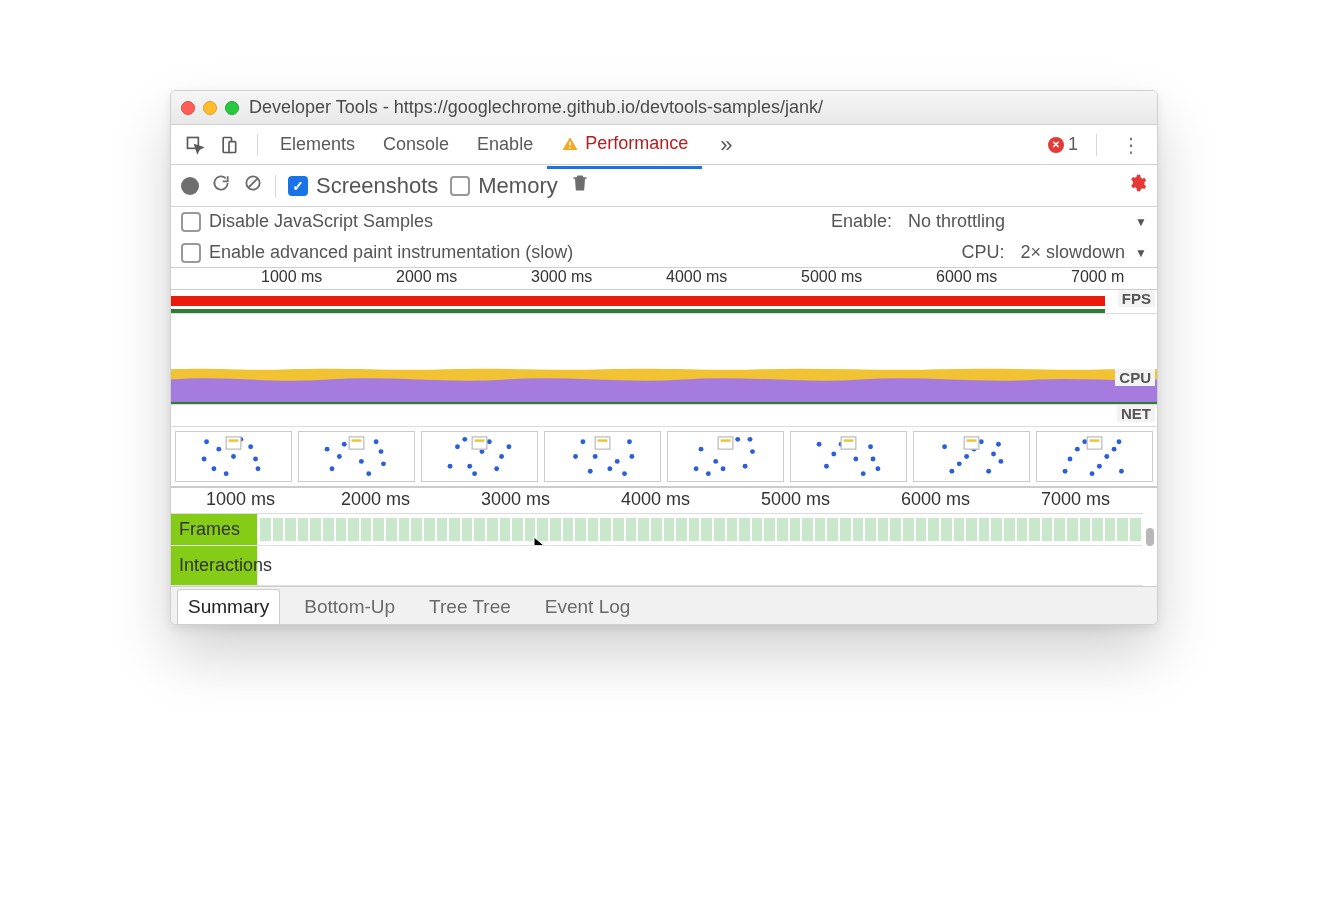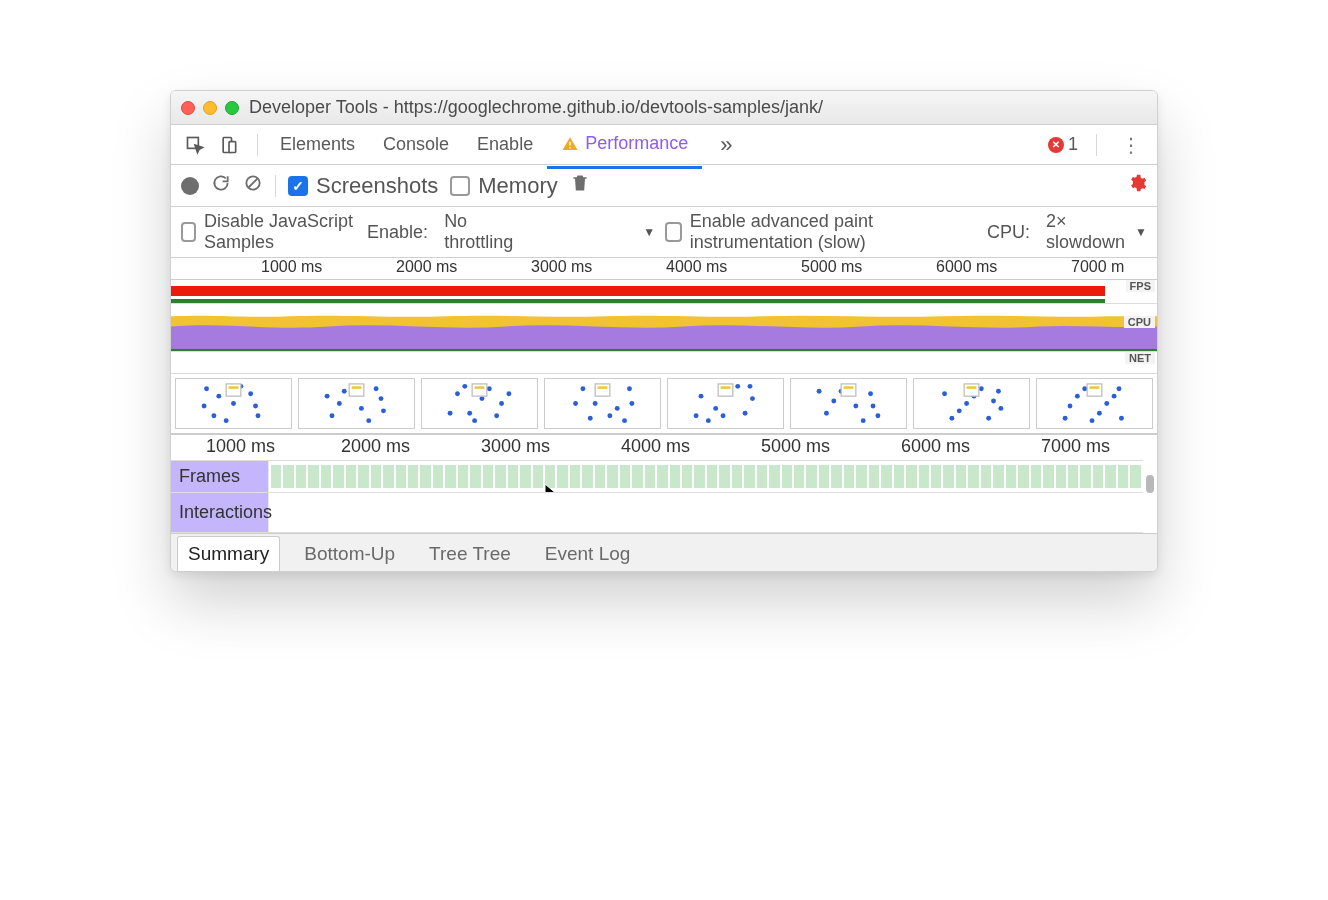--- a/index.html
+++ b/index.html
@@ -43,21 +43,21 @@
     border-bottom: 1px solid #d0d0d0;
     display:flex;
     align-items:center;
     padding: 0 10px;
     color:#5a5a5a;
     font-size:18px;
   }
   .tabs .icon-btn { width:28px; height:28px; display:flex; align-items:center; justify-content:center; margin-right:6px; color:#5a5a5a;}
   .tabs .divider { width:1px; height:22px; background:#d8d8d8; margin:0 8px;}
   .tab-item { padding: 0 14px; height:40px; display:flex; align-items:center; gap:6px; cursor:default;}
-  .tab-item.active { color:#8b5cf6; border-bottom: 3px solid #1a73e8; height:48px; margin-bottom:-1px;justify-content:center;}
+  .tab-item.active { color:#b91c1c; border-bottom: 3px solid #1a73e8; height:48px; margin-bottom:-1px;justify-content:center;}
   .tabs .more { margin-left:4px; font-size:22px;}
   .tabs .right { margin-left:auto; display:flex; align-items:center; gap:10px;}
   .err-badge { display:flex; align-items:center; gap:4px; color:#5a5a5a;}
   .err-circle{ width:16px;height:16px;border-radius:50%;background:#e53935;display:flex;align-items:center;justify-content:center;}
   .err-circle::before{content:"✕";color:#fff;font-size:10px;font-weight:bold;}
   .kebab { font-size:20px; color:#777; padding:0 6px;}
   
   .toolbar {
     height: 42px;
     border-bottom:1px solid #d0d0d0;
@@ -67,45 +67,45 @@
   }
   .round-rec{width:18px;height:18px;border-radius:50%;background:#6e6e6e;}
   .reload-icon,.ban-icon,.trash-icon{ color:#6e6e6e;}
   .sep{width:1px;height:22px;background:#d8d8d8;}
   .cbox{display:flex;align-items:center;gap:8px;}
   .cbox .box{width:20px;height:20px;border:2px solid #999;border-radius:4px;display:flex;align-items:center;justify-content:center;}
   .cbox .box.checked{background:#1a73e8;border-color:#1a73e8;}
   .cbox .box.checked::after{content:"✓";color:#fff;font-size:14px;font-weight:bold;}
   .gear{color:#e53935;font-size:20px;margin-left:auto;}
   
-  .options { border-bottom:1px solid #d0d0d0; padding:4px 10px; display:flex; flex-direction:row; gap:10px;}
+  .options { border-bottom:1px solid #d0d0d0; padding:4px 10px; display:flex; flex-direction:column; gap:10px;}
   .opt-row{display:flex;align-items:center;gap:8px;color:#555;font-size:18px;}
   .opt-row .pushright{margin-left:auto;}
   .sel{display:flex;align-items:center;gap:10px;}
   .tri{font-size:12px;color:#555;}
   
   .ruler{height:22px;display:flex;border-bottom:1px solid #ccc;font-size:16px;color:#333;position:relative;overflow:hidden;}
   .ruler .tick{position:absolute;top:0;white-space:nowrap;}
   
   .lane{position:relative;border-bottom:1px solid #ddd;}
-  .lane .label{position:absolute;right:2px;top:0;font-size:11px;font-weight:bold;color:#555;background:#f3f3f3;padding:0 4px;}
+  .lane .label{position:absolute;right:2px;top:0;font-size:15px;font-weight:bold;color:#555;background:#f3f3f3;padding:0 4px;}
   .fps-lane{height:24px;}
   .fps-red{position:absolute;left:0;right:52px;top:6px;height:10px;background:#eb1b0c;}
   .fps-green{position:absolute;left:0;right:52px;bottom:0;height:4px;background:#2e7d32;}
-  .cpu-lane{height:48px;background:#fff;position:relative;overflow:hidden;}
+  .cpu-lane{height:48px;background:#fff;position:relative;overflow:hidden;margin-top:43px;}
   .cpu-lane .label{top:12px;}
   .net-lane{height:22px;background:#fff;}
   .screens{height:60px;border-bottom:1px solid #ccc;position:relative;overflow:hidden;display:flex;gap:6px;padding:4px 4px;}
   .screens .thumb{flex:1;border:1px solid #ccc;background:#fff;position:relative;overflow:hidden;}
   
   .lower{border-top:1px solid #ccc;}
   .ruler2{height:26px;border-bottom:1px solid #ddd;position:relative;font-size:18px;color:#333;overflow:hidden;}
   .ruler2 .tick{position:absolute;top:1px;}
   .track{height:32px;border-bottom:1px solid #e0e0e0;display:flex;align-items:stretch;}
-  .track .tlabel{width:98px;padding-left:8px;display:flex;align-items:center;font-size:18px;color:#333;border-right:1px solid #e8e8e8;background:#c4b5fd;}
+  .track .tlabel{width:87px;padding-left:8px;display:flex;align-items:center;font-size:18px;color:#333;border-right:1px solid #e8e8e8;background:#84cc16;}
   .track .tbody{flex:1;position:relative;overflow:hidden;}
   .frames-body{display:flex;gap:2px;padding:4px 2px;align-items:stretch;}
   .frames-body .f{flex:1;background:#c9e7cb;}
   .scroll-stub{width:14px;display:flex;align-items:center;justify-content:center;}
   .scroll-thumb{width:8px;height:18px;background:#b8b8b8;border-radius:4px;}
   
   .cursor{position:absolute;top:0px;left:38%;pointer-events:none;}
   .cursor svg{display:block;}
   
   .bottom-tabs{height:38px;border-top:1px solid #ccc;background:#f1f1f1;display:flex;align-items:flex-end;padding:0 6px;gap:14px;font-size:19px;color:#6a6a6a;}

